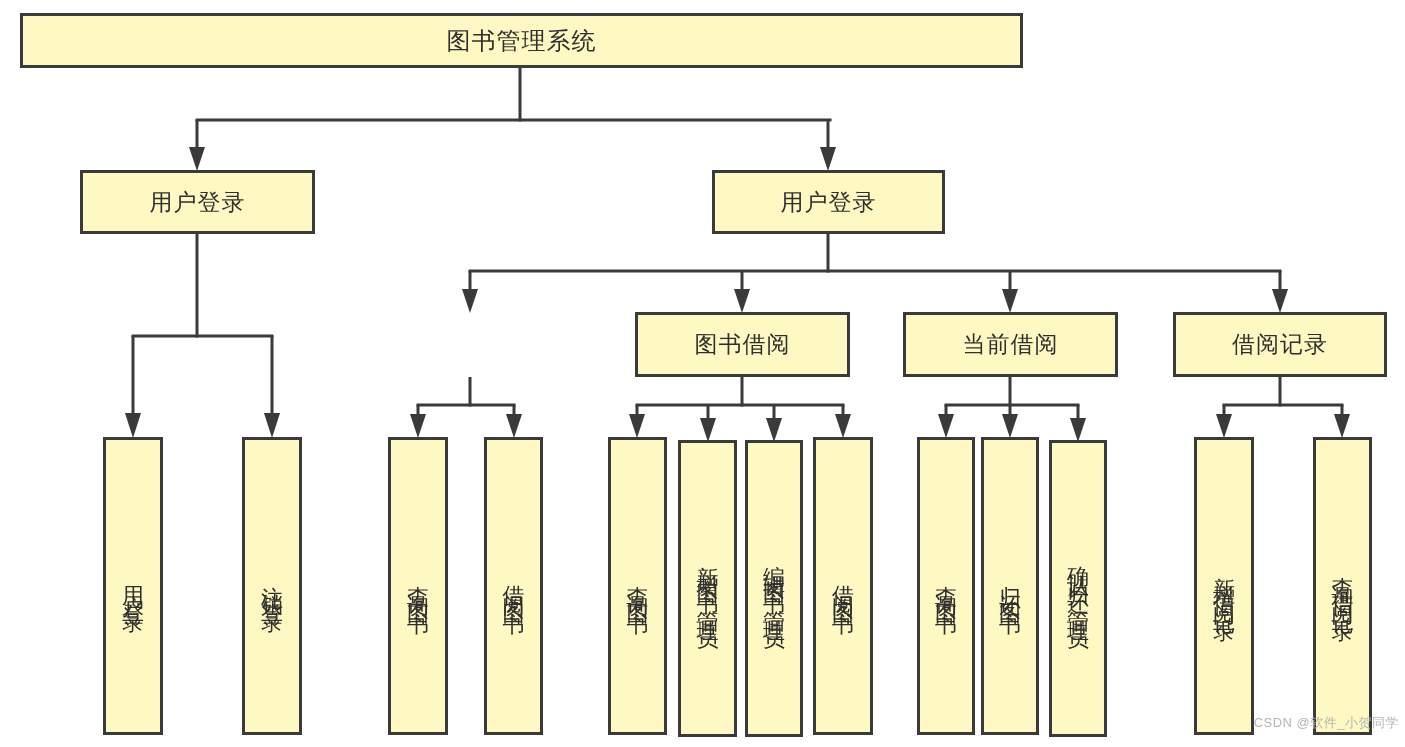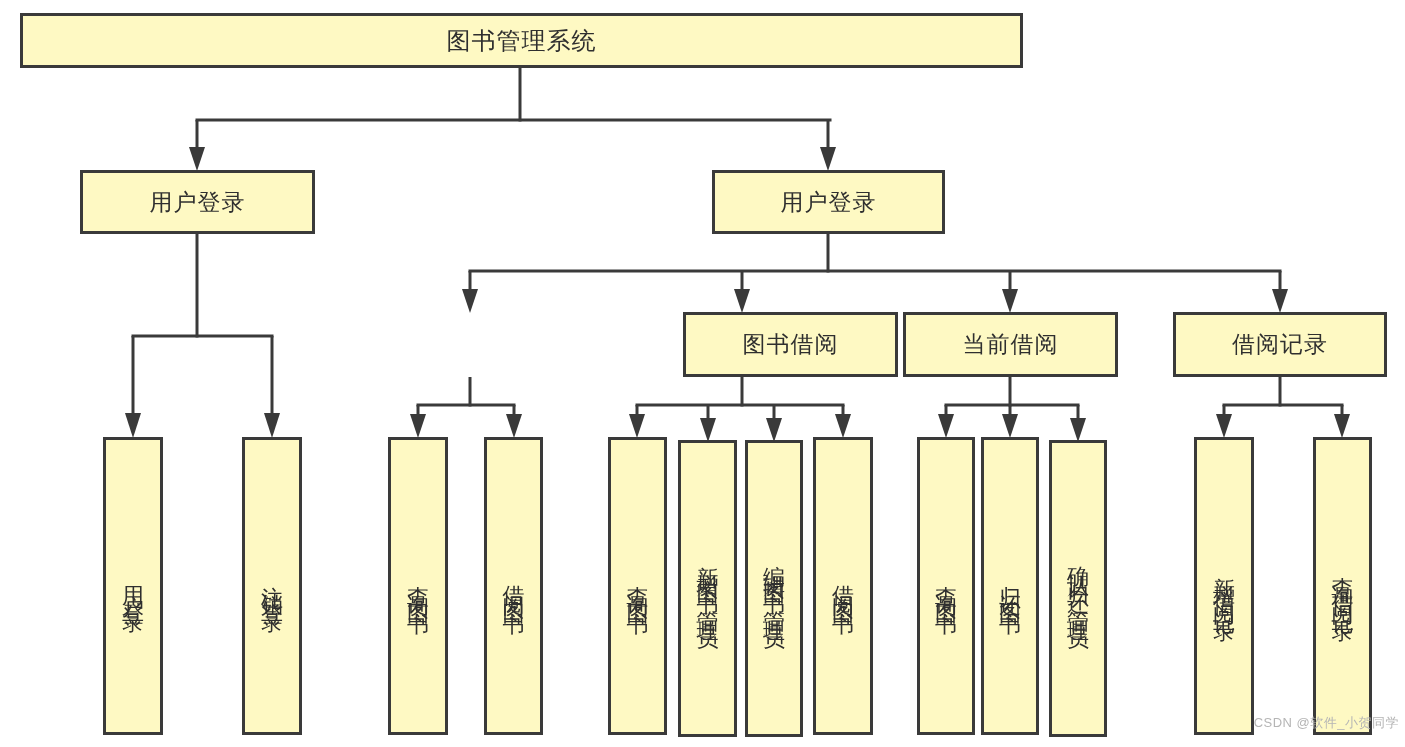--- a/index.html
+++ b/index.html
@@ -119,21 +119,21 @@
     <span class="h-label">图书管理系统</span>
   </div>
 
   <div class="box" style="left:80px; top:170px; width:235px; height:64px;">
     <span class="h-label sub">用户登录</span>
   </div>
   <div class="box" style="left:712px; top:170px; width:233px; height:64px;">
     <span class="h-label sub">用户登录</span>
   </div>
 
-  <div class="box" style="left:635px; top:312px; width:215px; height:65px;margin-left:48px;">
+  <div class="box" style="left:635px; top:312px; width:215px; height:65px;">
     <span class="h-label sub">图书借阅</span>
   </div>
   <div class="box" style="left:903px; top:312px; width:215px; height:65px;">
     <span class="h-label sub">当前借阅</span>
   </div>
   <div class="box" style="left:1173px; top:312px; width:214px; height:65px;">
     <span class="h-label sub">借阅记录</span>
   </div>
 
   <div class="box" style="left:103px; top:437px; width:60px; height:298px;">

